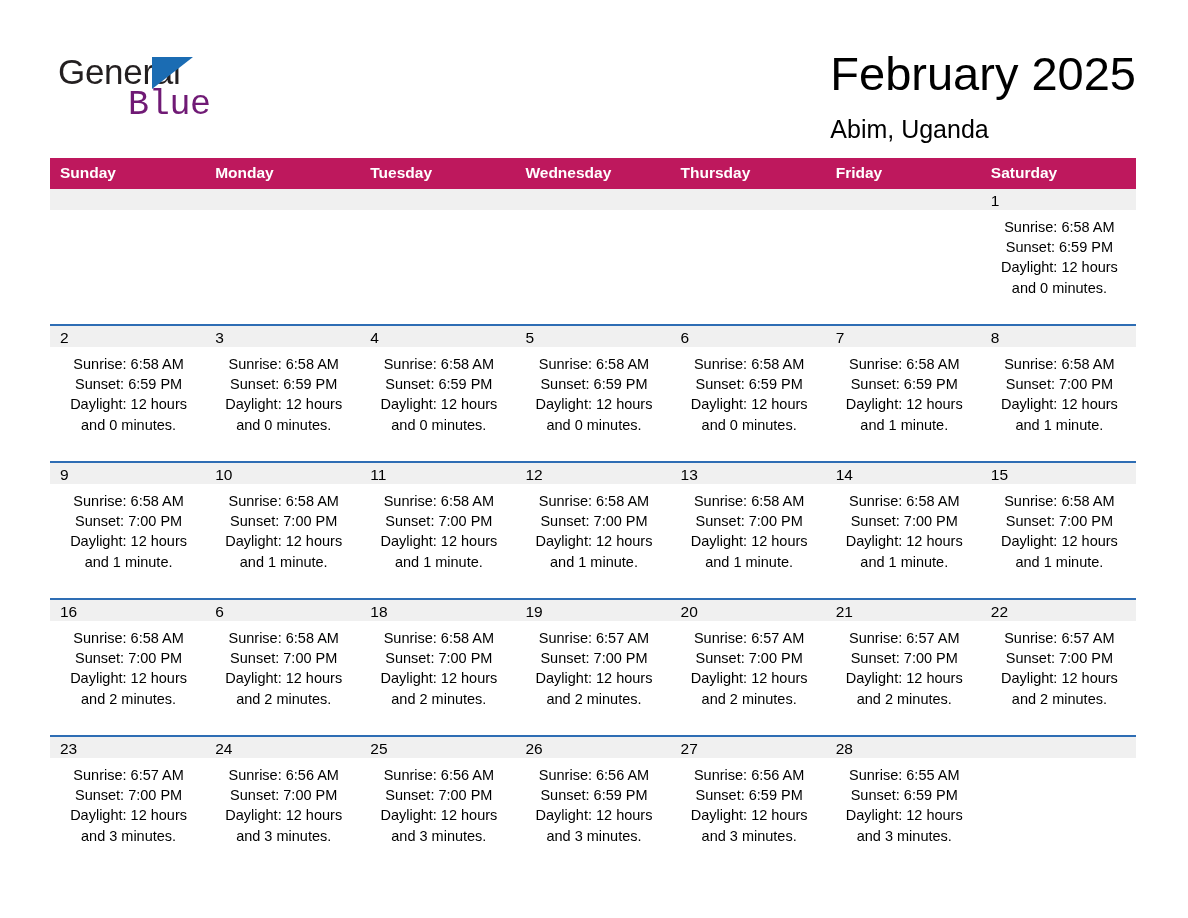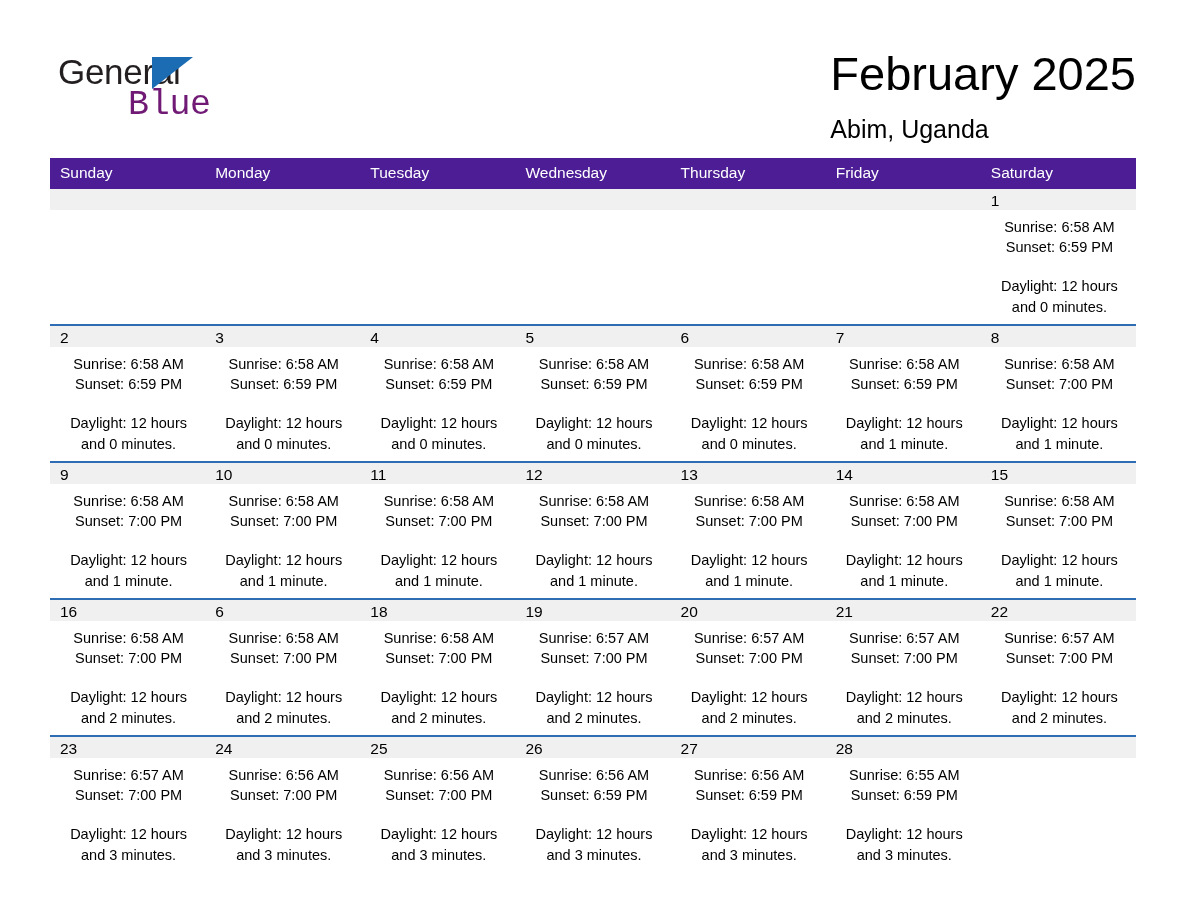--- a/index.html
+++ b/index.html
@@ -96,24 +96,24 @@
     left: 50px;
     top: 158px;
     width: 1086px;
   }
   .cal-table {
     width: 1086px;
     border-collapse: collapse;
     table-layout: fixed;
   }
   .cal-table th {
-    background: #4c1d95;
+    background: #be185d;
     color: #ffffff;
     font-size: 15.5px;
-    font-weight: normal;
+    font-weight: bold;
     text-align: left;
     padding: 6px 0 7px 10px;
     height: 17px;
     vertical-align: middle;
     border: none;
   }
   .week-row > td {
     vertical-align: top;
     padding: 0;
     border-top: 2px solid #2e6db4;
@@ -140,21 +140,20 @@
     font-size: 14.5px;
     line-height: 20.2px;
     color: #000;
     text-align: center;
   }
   .details div {
     white-space: nowrap;
   }
   .details .daylight {
     white-space: normal;
-    margin-top: 19px;
   }
   .cell-empty .daynum {
     background: #f0f0f0;
   }
 </style>
 </head>
 <body>
 
 <div class="page">
 

